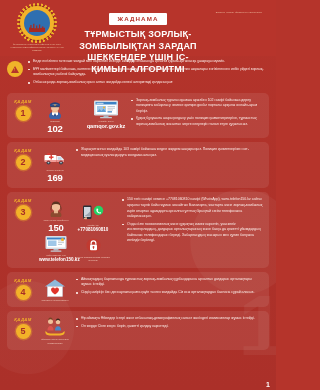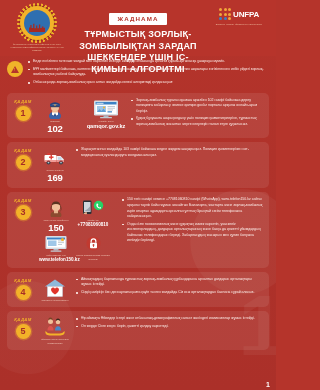--- a/index.html
+++ b/index.html
@@ -355,34 +355,20 @@
     </div>
     <div class="logo-left-text">ҚР Президенті жанындағы Әйелдер істері және отбасылық-демографиялық саясат жөніндегі ұлттық комиссия</div>
   </div>
 
   <div class="header-center">
     <div class="badge-zhadnama">ЖАДНАМА</div>
     <div class="main-title">ТҰРМЫСТЫҚ ЗОРЛЫҚ-ЗОМБЫЛЫҚТАН ЗАРДАП ШЕККЕНДЕР ҮШІН ІС-ҚИМЫЛ АЛГОРИТМІ</div>
   </div>
 
   <div class="logo-right">
-    <div class="unfpa-mark">
-      <div class="unfpa-dots">
-        <i></i>
-          <i></i>
-          <i></i>
-        <i></i>
-          <i></i>
-          <i></i>
-        <i class="blue"></i>
-          <i class="blue"></i>
-          <i></i>
-      </div>
-      <span class="unfpa-word">UNFPA</span>
-    </div>
     <div class="unfpa-sub">Біріккен Ұлттар Ұйымының Халық қоры</div>
   </div>
 </div>
 
 <div class="intro">
   <div class="warn-badge">
     <div class="warn-tri"></div>
   </div>
   <ul class="intro-list">
     <li>Елде енгізілген төтенше жағдай мен карантин кезінде әйелдер отбасында қатыгез қарым-қатынасқа ұшырауы мүмкін.</li>
@@ -480,21 +466,21 @@
         <li>Жарақаттанған жағдайда 103 нөмірі бойынша жедел жәрдем шақырыңыз. Полиция қызметкерінен сот-медициналық куәландыруға жолдама алыңыз.</li>
       </ul>
     </div>
   </div>
 
   <div class="card">
     <div class="step-col">
       <div class="step-word">ҚАДАМ</div>
       <div class="step-circle">3</div>
     </div>
-    <div class="icon-col" style="flex-wrap:wrap; width:78px; gap:0;">
+    <div class="icon-col" style="flex-wrap:wrap; width:78px; gap:0;align-items:flex-end;">
 
       <div class="icon-unit" style="width:34px;">
         <div class="icon-art">
           <svg width="18" height="18" viewBox="0 0 36 36">
             <ellipse cx="18" cy="32" rx="11" ry="8" fill="#8c4a2f"></ellipse>
             <circle cx="18" cy="16" r="8.5" fill="#f0c19b"></circle>
             <path d="M9 15 q0 -10 9 -10 q9 0 9 10 q0 -5 -9 -5 q-9 0 -9 5 z" fill="#5a3520"></path>
             <path d="M9.5 14 q-2 8 0 12 q-4 -5 -1 -13 z" fill="#5a3520"></path>
             <path d="M26.5 14 q2 8 0 12 q4 -5 1 -13 z" fill="#5a3520"></path>
             <rect x="14" y="23.5" width="8" height="5" fill="#e8b48e"></rect>

